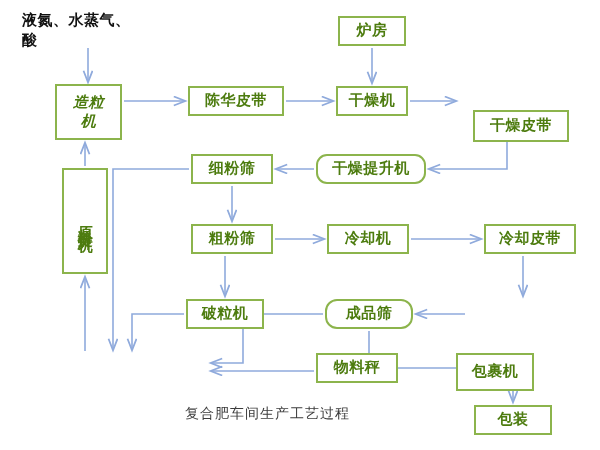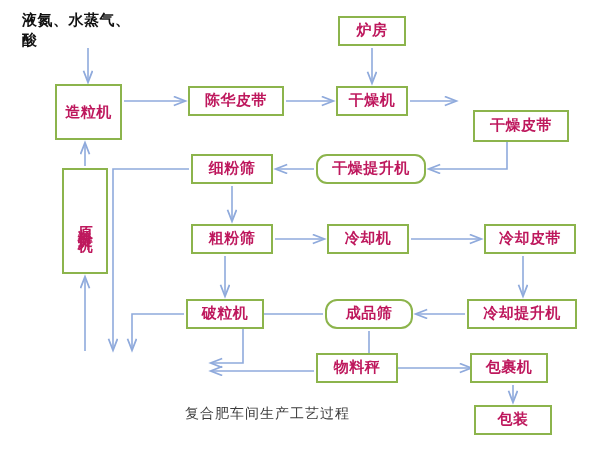--- a/index.html
+++ b/index.html
@@ -25,28 +25,30 @@
   }
   .node {
     position: absolute;
     box-sizing: border-box;
     border: 2px solid #8CB44C;
     background: #ffffff;
     display: flex;
     align-items: center;
     justify-content: center;
     text-align: center;
-    color: #be185d;
+    color: #4d7c0f;
     font-weight: bold;
     font-size: 15px;
     line-height: 1.15;
     letter-spacing: 0.5px;
   }
   .node.two-line {
+    flex-direction: column;
     line-height: 1.25;
+    font-style: italic;
   }
   .node.vertical {
     writing-mode: vertical-rl;
     text-orientation: upright;
     letter-spacing: 3px;
     line-height: 1.1;
   }
   .free-text {
     position: absolute;
     color: #111111;
@@ -147,24 +149,23 @@
   <div class="node" style="left:191px; top:224px; width:82px; height:30px;">粗粉筛</div>
 
   <div class="node" style="left:484px; top:224px; width:92px; height:30px;">冷却皮带</div>
 
   <div class="node" style="left:327px; top:224px; width:82px; height:30px;">冷却机</div>
 
   <div class="node" style="left:186px; top:299px; width:78px; height:30px;">破粒机</div>
 
   <div class="node" style="left:325px; top:299px; width:88px; height:30px;border-radius:12px;">成品筛</div>
 
-  <div class="node" style="left:467px; top:299px; width:110px; height:30px;">冷却提升机</div>
 
 
   <div class="node" style="left:316px; top:353px; width:82px; height:30px;">物料秤</div>
 
-  <div class="node" style="left:470px; top:353px; width:78px; height:30px;">包裹机</div>
+  <div class="node" style="left:456px; top:353px; width:78px; height:38px;">包裹机</div>
 
   <div class="node" style="left:474px; top:405px; width:78px; height:30px;">包装</div>
 
   <div class="caption" style="left:185px; top:405px;">复合肥车间生产工艺过程</div>
 
 </div>
 
 </body></html>

